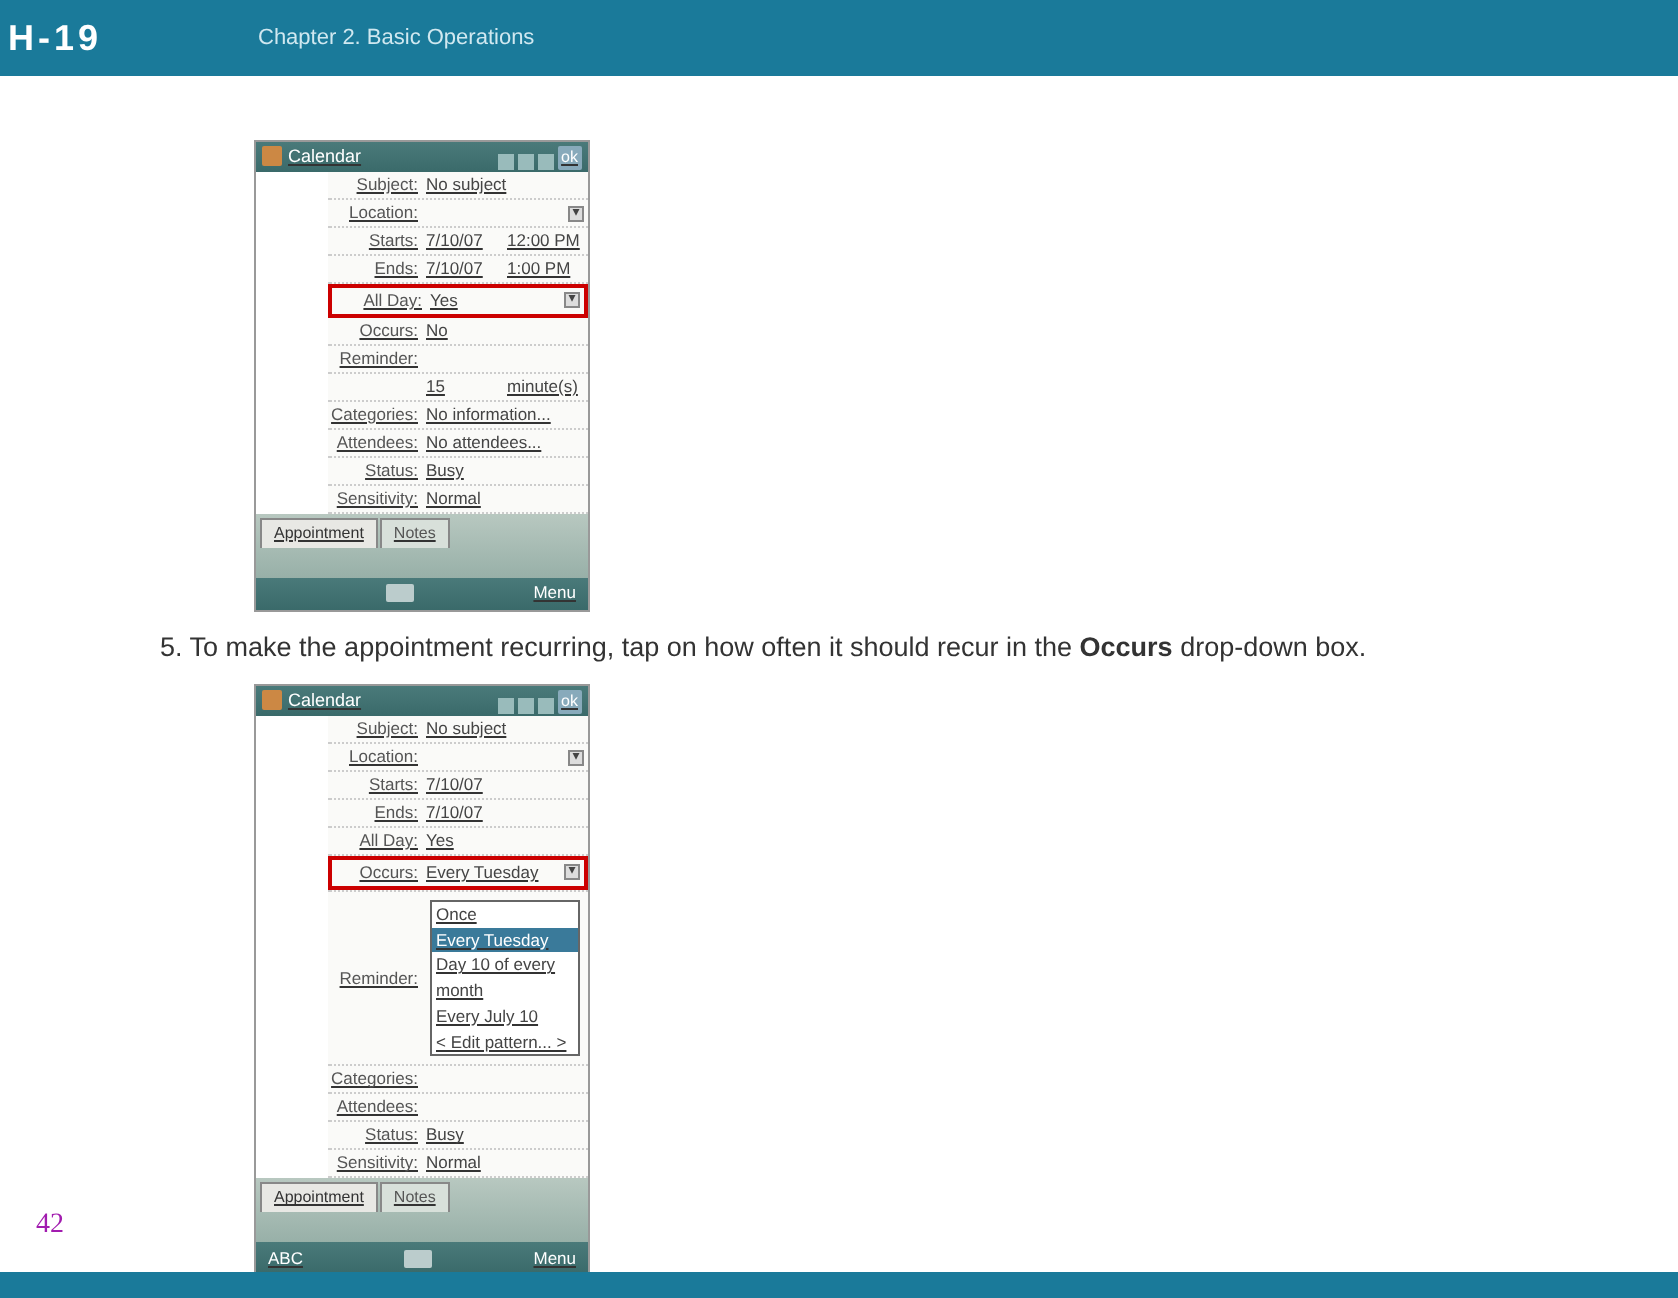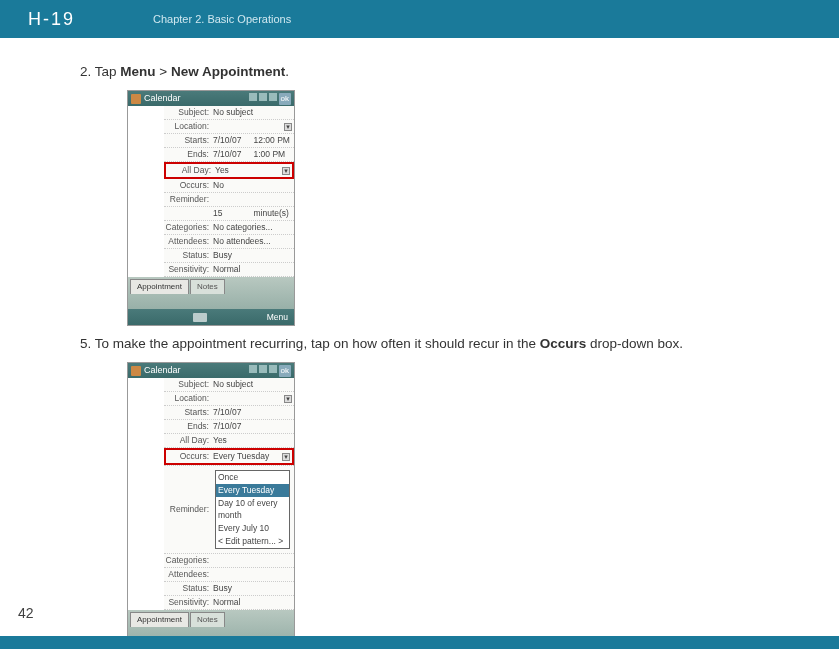--- a/index.html
+++ b/index.html
@@ -14,23 +14,23 @@
       background: #1a7a9a;
       color: #fff;
       height: 38px;
       display: flex;
       align-items: center;
     }
     .logo {
       font-family: Arial, sans-serif;
       font-size: 18px;
       letter-spacing: 2px;
-      margin-left: 28px;
+      margin-left: 4px;
       width: 95px;
-      font-weight: 400;
+      font-weight: 700;
     }
     .chapter-title {
       margin-left: 30px;
       font-size: 11px;
       color: #d0e8f0;
     }
     .content {
       padding: 24px 0 0 80px;
       font-size: 13.5px;
       color: #333;
@@ -41,20 +41,21 @@
     }
     .screenshot-wrap {
       margin: 8px 0 8px 47px;
     }
     .pda-screen {
       width: 168px;
       border: 1px solid #999;
       background: #fff;
       font-size: 9px;
       color: #333;
+      text-decoration: underline;
     }
     .pda-topbar {
       background: linear-gradient(#4a7a7a, #3a6a6a);
       height: 15px;
       display: flex;
       align-items: center;
       padding: 0 3px;
       color: #fff;
       font-size: 9px;
       justify-content: space-between;
@@ -62,21 +63,21 @@
     .pda-topbar .start-icon {
       display: inline-block;
       width: 10px; height: 10px;
       background: #c84; border-radius: 1px;
       margin-right: 3px;
       vertical-align: middle;
     }
     .pda-topbar-right {
       display: flex;
       gap: 2px;
-      align-items: flex-start;
+      align-items: flex-end;
     }
     .status-ico { width: 8px; height: 8px; background: #9bb; }
     .ok-btn {
       background: #8ab; color: #fff; font-size: 8px;
       padding: 0 2px; border-radius: 1px;
     }
     .pda-body {
       background: #fafaf8;
       padding: 0;
       margin-left: 36px;
@@ -164,21 +165,22 @@
     }
     .occurs-option.selected {
       background: #3a7a9a;
       color: #fff;
     }
     .page-number {
       position: absolute;
       left: 18px;
       bottom: 28px;
       font-size: 14px;
-      color: #404040;
+      color: #a21caf;
+      font-family: Liberation Serif, serif;
     }
     .footer-bar {
       position: absolute;
       bottom: 0;
       left: 0;
       width: 100%;
       height: 13px;
       background: #1a7a9a;
     }
     .occurs-highlight-label {
@@ -193,23 +195,20 @@
 </head>
 <body>
 
 <div class="header-bar">
   <span class="logo">H-19</span>
   <span class="chapter-title">Chapter 2. Basic Operations</span>
 </div>
 
 <div class="content">
 
-  <div class="step">
-    <span>2. Tap </span><b>Menu</b><span> &gt; </span><b>New Appointment</b><span>.</span>
-  </div>
 
   <div class="screenshot-wrap">
     <div class="pda-screen">
       <div class="pda-topbar">
         <div>
           <span class="start-icon"></span><span>Calendar</span>
         </div>
         <div class="pda-topbar-right">
           <span class="status-ico"></span>
           <span class="status-ico"></span>
@@ -256,21 +255,21 @@
           </div>
         <div class="form-row">
             <div class="form-label"></div>
             <div class="form-value time-col">
               <span style="flex:1">15</span>
               <span style="flex:1">minute(s)</span>
             </div>
           </div>
         <div class="form-row">
             <div class="form-label">Categories:</div>
-            <div class="form-value">No categories...</div>
+            <div class="form-value">No information...</div>
           </div>
         <div class="form-row">
             <div class="form-label">Attendees:</div>
             <div class="form-value">No attendees...</div>
           </div>
         <div class="form-row">
             <div class="form-label">Status:</div>
             <div class="form-value">Busy</div>
           </div>
         <div class="form-row">

